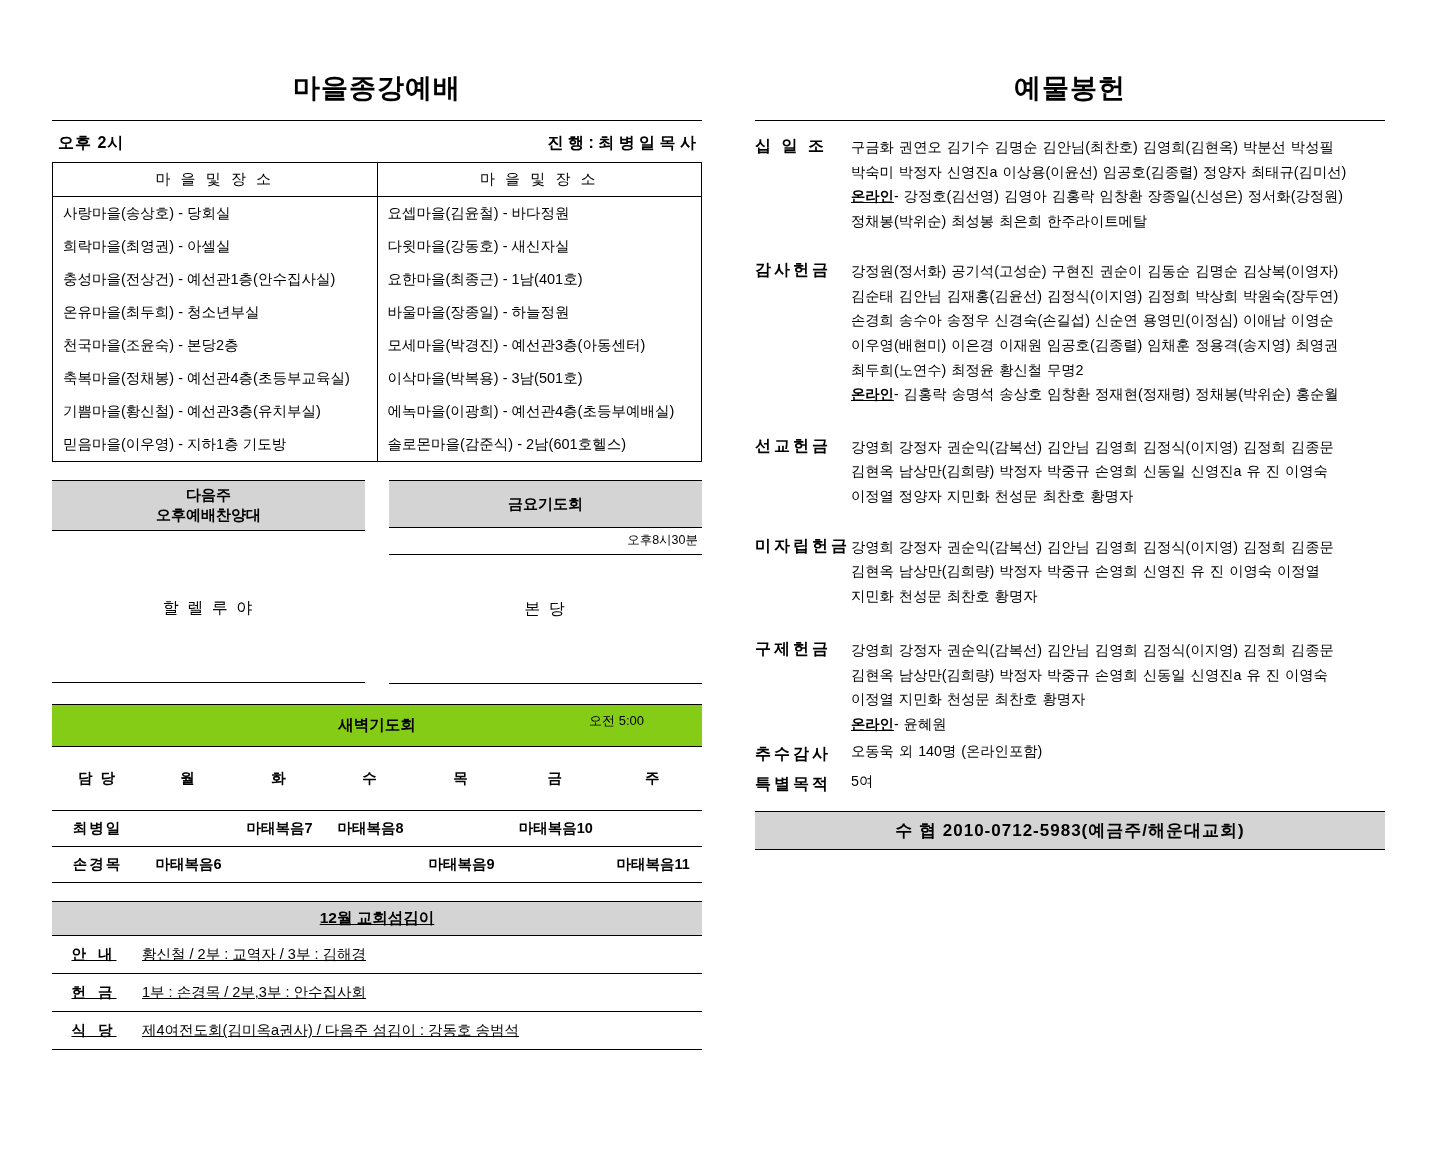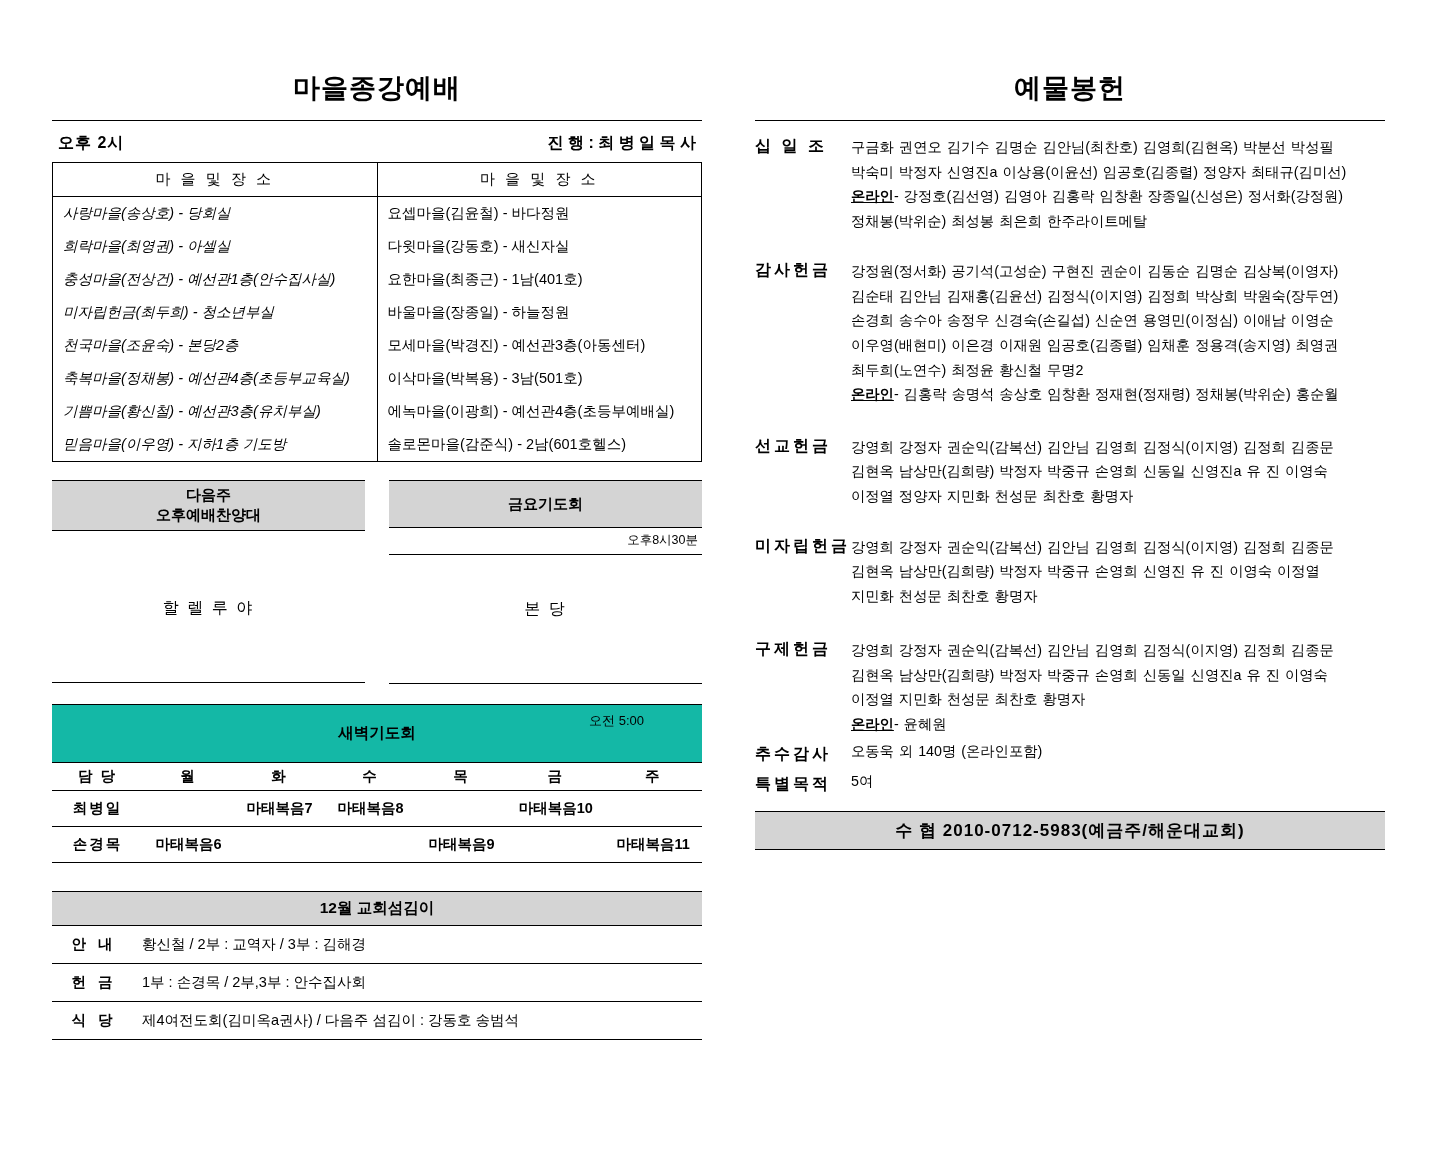--- a/index.html
+++ b/index.html
@@ -73,21 +73,21 @@
     letter-spacing: 3px;
     font-size: 15px;
   }
   table.vtable td {
     border-left: 1px solid #000;
     border-right: 1px solid #000;
     padding: 7px 10px;
     font-size: 14.5px;
     white-space: nowrap;
   }
-  table.vtable tr td:first-child { border-left: 1px solid #000; font-style: italic; }
+  table.vtable tr td:first-child { border-left: 1px solid #000; }
   
   .three-boxes {
     display: flex;
     margin-top: 18px;
     gap: 24px;
   }
   .box {
     flex: 1;
     text-align: center;
   }
@@ -131,59 +131,60 @@
   }
   .box .bbody .small {
     font-size: 12.5px;
     line-height: 1.3;
   }
   
   .dawn {
     margin-top: 20px;
   }
   .dawn-head {
-    background: #14b8a6;
+    background: #84cc16;
     border-top: 1px solid #000;
     border-bottom: 1px solid #000;
     position: relative;
     text-align: center;
     font-size: 15.5px;
     font-weight: bold;
-    padding: 18px 0;
+    padding: 10px 0;
   }
   .dawn-head .time {
     position: absolute;
     right: 58px;
     top: 7px;
     font-size: 13px;
     font-weight: normal;
   }
   table.dtable {
     border-collapse: collapse;
     width: 100%;
     font-size: 14.5px;
   }
   table.dtable th {
     font-weight: bold;
-    padding: 4px 0;
+    padding: 22px 0;
     border-bottom: 1px solid #000;
     letter-spacing: 2px;
     font-size: 14.5px;
   }
   table.dtable td {
     padding: 8px 4px;
     border-bottom: 1px solid #000;
     text-align: center;
     font-size: 14.5px;
     font-weight: bold;
   }
   table.dtable td.name { letter-spacing: 2px; }
   
   .dec {
-    margin-top: 28px;
+    margin-top: 18px;
+    text-decoration: underline;
   }
   .dec-head {
     background: #d4d4d4;
     border-top: 1px solid #000;
     border-bottom: 1px solid #000;
     text-align: center;
     font-size: 15.5px;
     font-weight: bold;
     padding: 6px 0;
   }
@@ -275,21 +276,21 @@
         </tr>
         <tr>
           <td>희락마을(최영권) - 아셀실</td>
           <td>다윗마을(강동호) - 새신자실</td>
         </tr>
         <tr>
           <td>충성마을(전상건) - 예선관1층(안수집사실)</td>
           <td>요한마을(최종근) - 1남(401호)</td>
         </tr>
         <tr>
-          <td>미자립헌금(최두희) - 청소년부실</td>
+          <td>온유마을(최두희) - 청소년부실</td>
           <td>바울마을(장종일) - 하늘정원</td>
         </tr>
         <tr>
           <td>천국마을(조윤숙) - 본당2층</td>
           <td>모세마을(박경진) - 예선관3층(아동센터)</td>
         </tr>
         <tr>
           <td>축복마을(정채봉) - 예선관4층(초등부교육실)</td>
           <td>이삭마을(박복용) - 3남(501호)</td>
         </tr>

